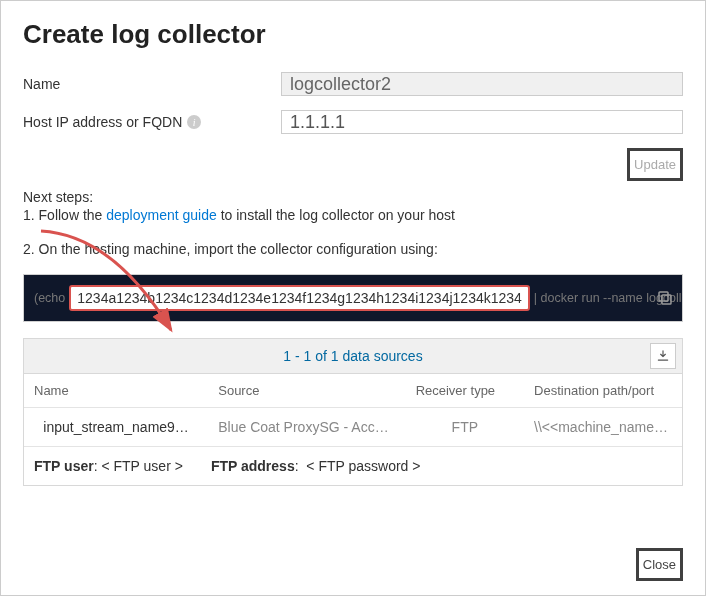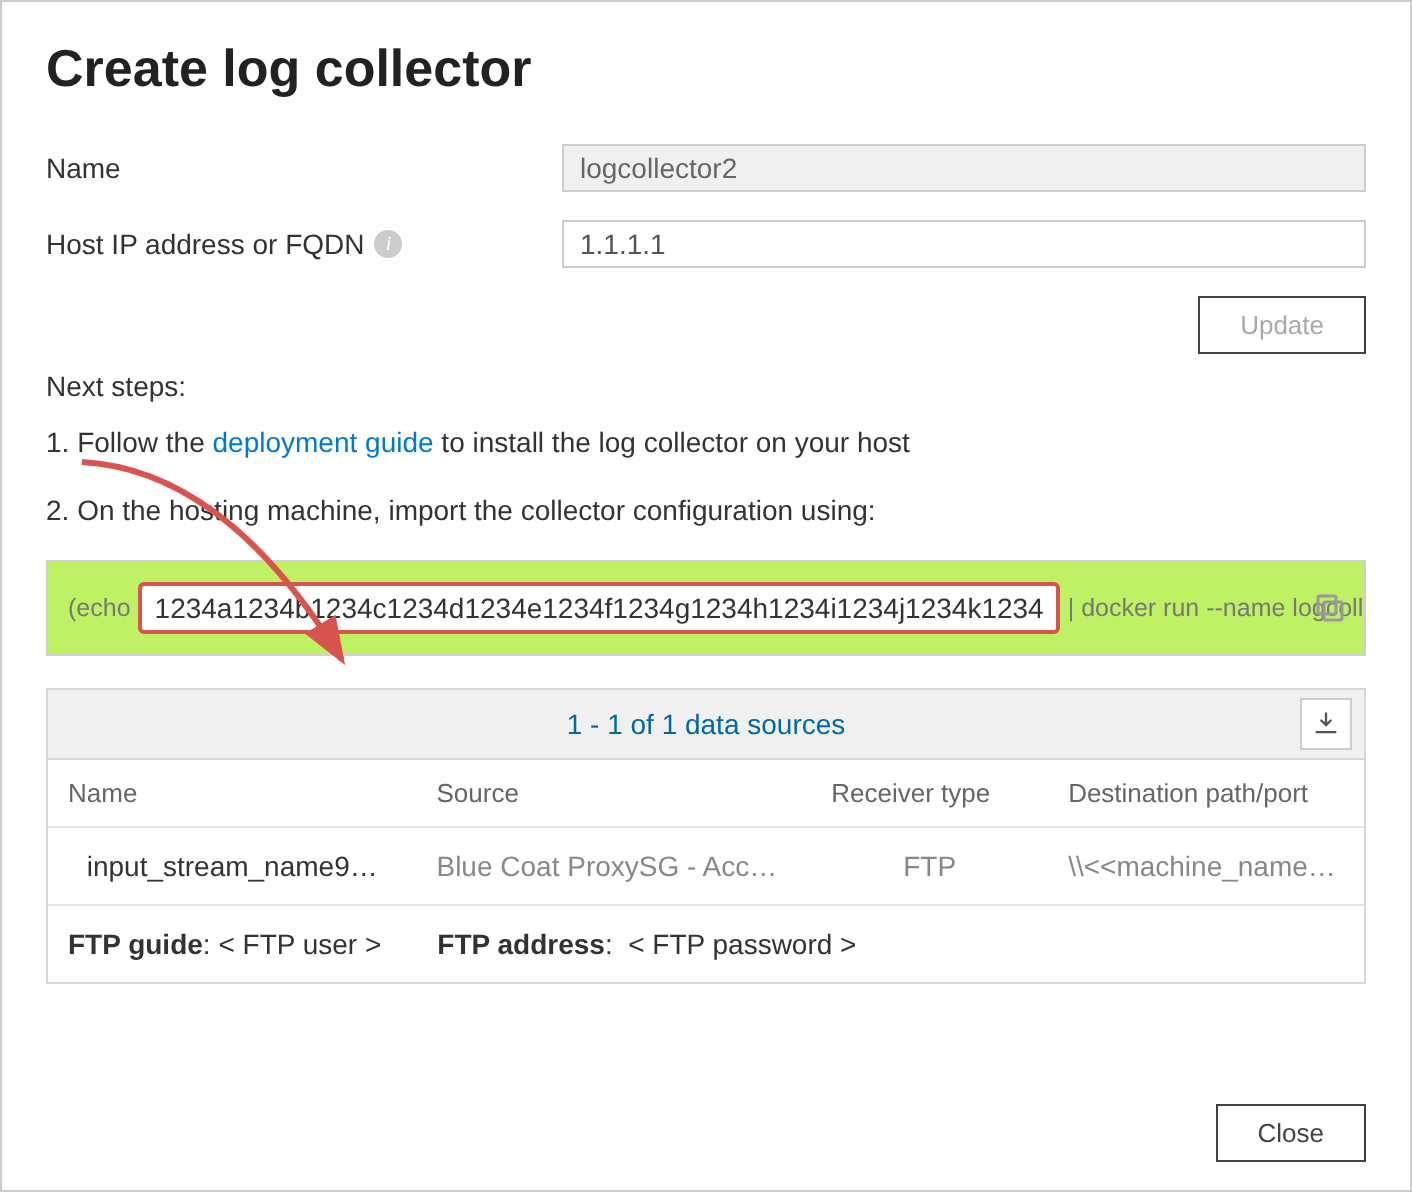--- a/index.html
+++ b/index.html
@@ -49,21 +49,21 @@
     font-family: Georgia, serif;
   }
   .form-row .field {
     flex: 1;
   }
   input.text-input {
     width: 100%;
     height: 20px;
     border: 1px solid #ccc;
     padding: 11px 8px;
-    font-size: 14px;
+    font-size: 18px;
     font-family: inherit;
     color: #555;
   }
   input.text-input.readonly {
     background: #f0f0f0;
     color: #666;
   }
   .chip-box {
     width: 100%;
     min-height: 32px;
@@ -79,48 +79,48 @@
     border: 1px solid #bbb;
     background: #fafafa;
     border-radius: 3px;
     padding: 1px 7px 1px 5px;
     font-size: 13px;
     color: #555;
     gap: 4px;
   }
   .chip .x { color: #888; font-size: 12px; }
   .btn {
-    border: 1px solid #404040;
+    border: 3px solid #404040;
     background: #fff;
-    padding: 6px 20px;
+    padding: 6px 4px;
     font-size: 13px;
     font-family: inherit;
     color: #444;
     cursor: pointer;
   }
   .btn.disabled { color: #aaa; cursor: default; }
   .update-row {
     display: flex;
     justify-content: flex-end;
     margin: 6px 0 8px 0;
   }
   .steps-heading {
     font-size: 14px;
     font-weight: 400;
-    margin: 4px 0 10px 0;
+    margin: 4px 0 0 0;
   }
   .step {
     font-size: 14px;
     margin: 0 0 14px 0;
     line-height: 1.45;
   }
   .step a { color: #0078d4; text-decoration: none; }
   .cmd-box {
     border: 1px solid #d0d0d0;
-    background: #bef264;
+    background: #0f172a;
     padding: 10px 10px;
     font-size: 12.5px;
     color: #555;
     display: flex;
     align-items: center;
     gap: 4px;
     margin-bottom: 16px;
     position: relative;
     overflow: hidden;
     white-space: nowrap;
@@ -292,21 +292,21 @@
         <tr>
           <td>input_stream_name9…</td>
           <td style="color:#888">Blue Coat ProxySG - Access l…</td>
           <td style="color:#888">FTP</td>
           <td style="color:#888">\\&lt;&lt;machine_name&gt;&gt;\input_stre…</td>
         </tr>
       </tbody>
     </table>
     <div class="ftp-row">
       <span class="seg">
-        <b>FTP guide</b>: <span>&lt; FTP user &gt;</span>
+        <b>FTP user</b>: <span>&lt; FTP user &gt;</span>
       </span>
       <span class="seg">
         <b>FTP address</b>:&nbsp; <span>&lt; FTP password &gt;</span>
       </span>
     </div>
   </div>
 
   <div class="footer">
     <button class="btn">Close</button>
   </div>

